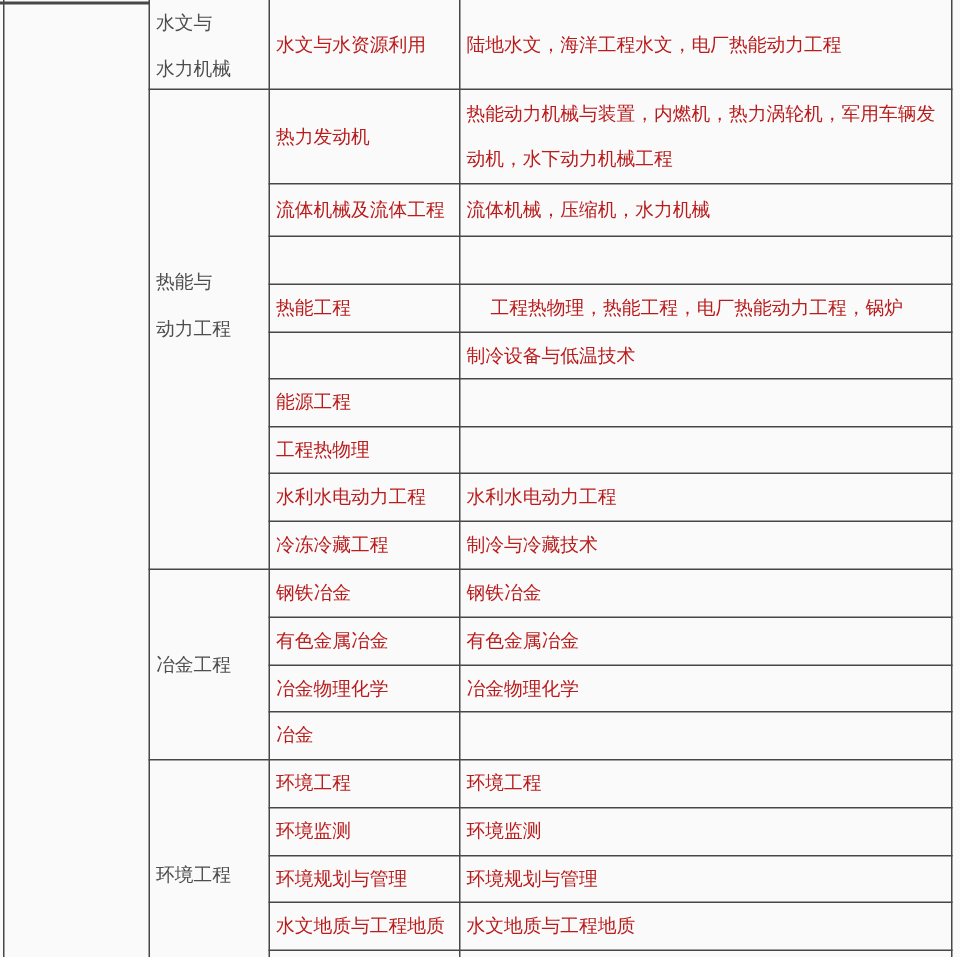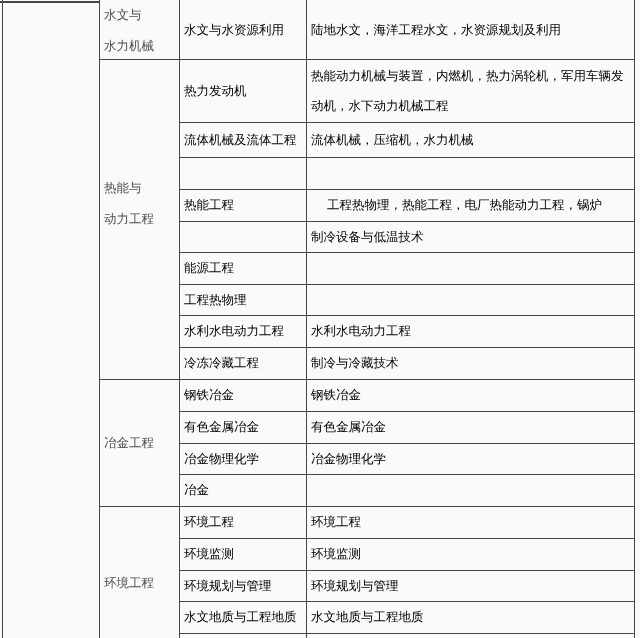--- a/index.html
+++ b/index.html
@@ -8,21 +8,21 @@
     background:#fafafa;
     font-family:"DejaVu Sans","Liberation Sans",sans-serif;
   }
   .screen{position:relative;width:640px;height:638px;overflow:hidden;}
   .vline{position:absolute;top:0;bottom:0;width:1px;background:#474747;}
   .hline{position:absolute;height:1px;background:#474747;}
   .hline.thick{height:2px;}
   .cell{
     position:absolute;
     display:flex;align-items:center;
-    font-size:12.5px;color:#000000;line-height:30px;
+    font-size:12.5px;color:#b91c1c;line-height:30px;
     padding-left:4px;box-sizing:border-box;
     overflow:hidden;white-space:nowrap;
   }
   .cell.wrap{white-space:normal;align-items:center;}
   .cell.pt{}
   .groupcell{
     position:absolute;
     display:flex;flex-direction:column;justify-content:center;
     font-size:12.5px;color:#4d4d4d;line-height:31px;
     padding-left:4px;box-sizing:border-box;overflow:hidden;
@@ -69,21 +69,21 @@
     <span>动力工程</span>
   </div>
   <div class="groupcell" style="left:100px;top:379px;width:79px;height:127px;">
     <span>冶金工程</span>
   </div>
   <div class="groupcell" style="left:100px;top:506px;width:79px;height:132px;padding-top:20px;">
     <span>环境工程</span>
   </div>
 
   <div class="cell" style="left:180px;top:0;width:125px;height:59px;">水文与水资源利用</div>
-  <div class="cell" style="left:307px;top:0;width:327px;height:59px;">陆地水文，海洋工程水文，水资源规划及利用</div>
+  <div class="cell" style="left:307px;top:0;width:327px;height:59px;">陆地水文，海洋工程水文，电厂热能动力工程</div>
 
   <div class="cell" style="left:180px;top:59px;width:125px;height:63px;">热力发动机</div>
   <div class="cell wrap pt" style="left:307px;top:59px;width:327px;height:63px;">热能动力机械与装置，内燃机，热力涡轮机，军用车辆发动机，水下动力机械工程</div>
 
   <div class="cell" style="left:180px;top:122px;width:125px;height:35px;">流体机械及流体工程</div>
   <div class="cell" style="left:307px;top:122px;width:327px;height:35px;">流体机械，压缩机，水力机械</div>
 
   <div class="cell" style="left:307px;top:157px;width:327px;height:32px;"></div>
 
   <div class="cell" style="left:180px;top:189px;width:125px;height:32px;">热能工程</div>

